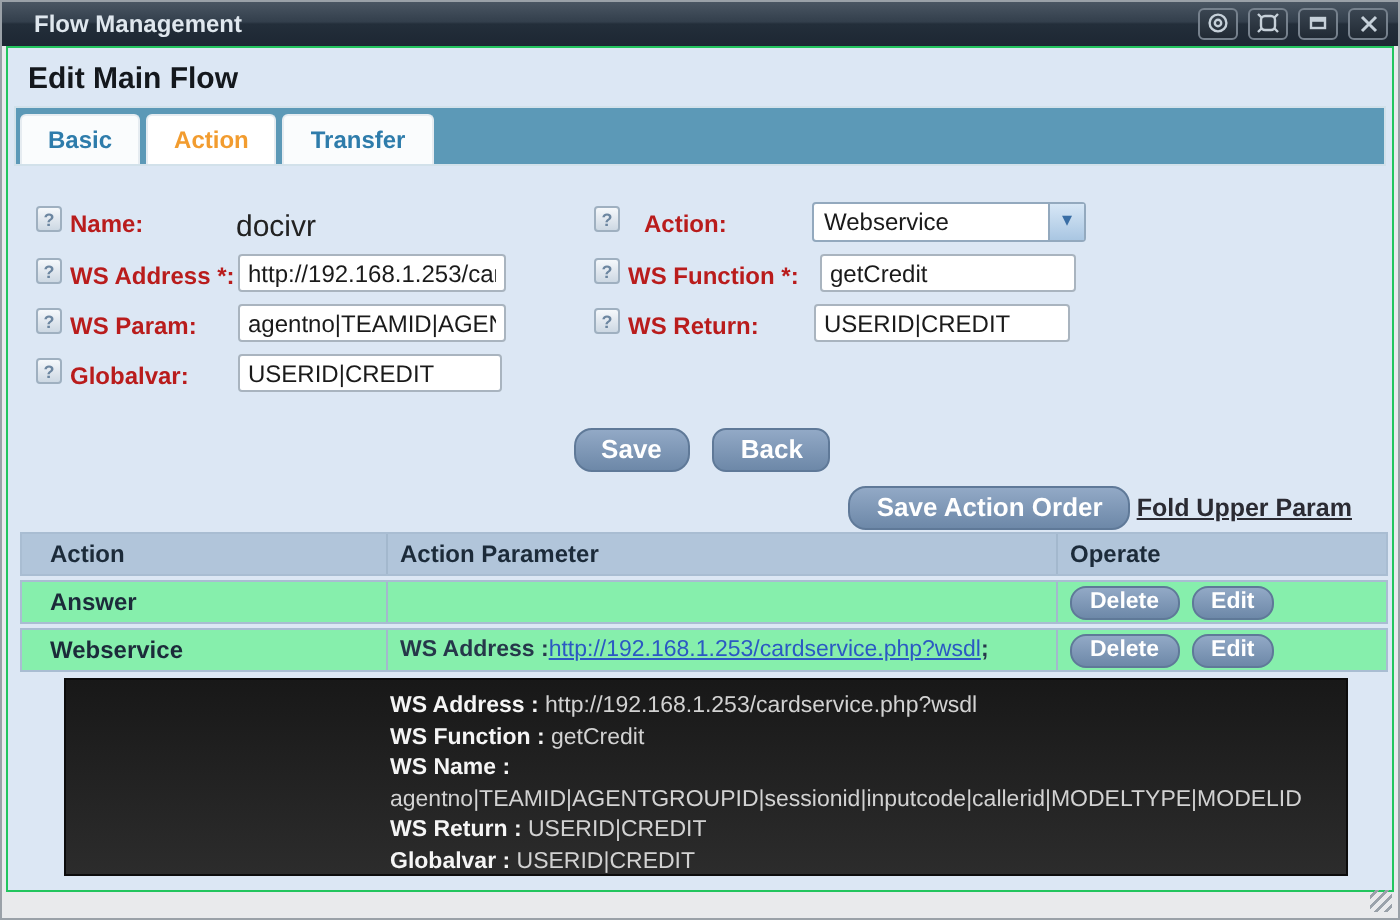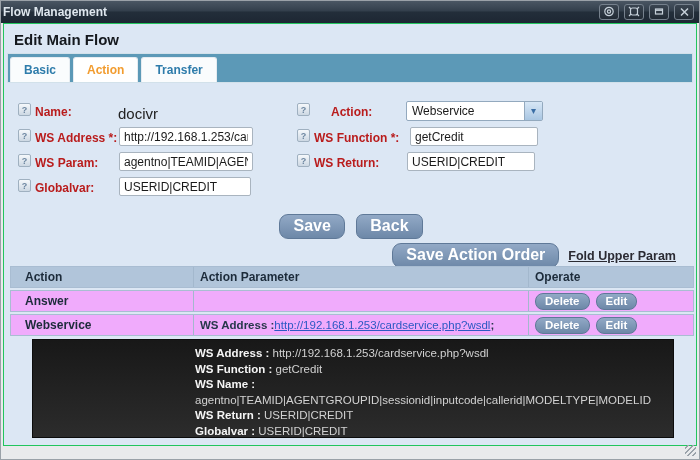--- a/index.html
+++ b/index.html
@@ -4,21 +4,21 @@
 <style>
   * { box-sizing: border-box; }
   body { margin:0; background:#ffffff; font-family:"Liberation Sans", sans-serif; }
   .window { position:relative; width:700px; height:460px; background:#e9eaec;
             border:1px solid #9aa1a8; overflow:hidden; }
 
   
   .titlebar { position:absolute; top:0; left:0; width:100%; height:22px;
               background:linear-gradient(#4a5663 0%, #333f4c 45%, #232e3a 50%, #1d2733 100%);
               display:flex; align-items:center; }
-  .titlebar-title { color:#dfe7ee; font-size:12px; font-weight:bold; padding-left:2px; }
+  .titlebar-title { color:#dfe7ee; font-size:12px; font-weight:bold; padding-left:16px; }
   .titlebar-buttons { position:absolute; right:5px; top:3px; display:flex; gap:5px; }
   .tb-btn { width:20px; height:16px; background:linear-gradient(#3a4551,#212a34);
             border:1px solid #76818d; border-radius:3px; display:flex; align-items:center;
             justify-content:center; cursor:pointer; padding:0; }
 
   
   .content { position:absolute; top:22px; left:2px; width:694px; height:423px;
              background:#dce7f4; border:1px solid #22c55e; }
   .heading { position:absolute; top:7px; left:10px; font-size:15px; font-weight:bold; color:#14181d; }
 
@@ -42,34 +42,34 @@
             color:#1a1a1a; background:#fff; }
   .fselect { position:absolute; height:20px; background:#fff; border:1px solid #93a9be;
              border-radius:2px; display:flex; align-items:center; cursor:pointer; }
   .fselect .sel-text { flex:1; font-size:12px; color:#1a1a1a; padding-left:5px; }
   .fselect .sel-arrow { width:18px; height:18px; background:linear-gradient(#d7e7f6,#a9c6e2);
              border-left:1px solid #93a9be; color:#3a6ea5; font-size:10px; text-align:center;
              line-height:17px; }
 
   
   .btn { display:inline-block; background:linear-gradient(#92a9c6,#6d88a8);
-         border:1px solid #5f7998; border-radius:9px; color:#fff; font-size:16px;
+         border:1px solid #5f7998; border-radius:9px; color:#fff; font-size:13px;
          font-weight:bold; padding:2px 13px 3px; cursor:pointer;
          font-family:"Liberation Sans",sans-serif; }
   .btn.small { padding:1px 9px 2px; font-size:11.5px; border-radius:8px; }
   .btn-row-center { position:absolute; top:190px; left:0; width:694px; text-align:center; }
-  .order-row { position:absolute; top:219px; right:20px; display:flex; align-items:center; gap:9px; }
+  .order-row { position:absolute; top:219px; right:20px; display:flex; align-items:center; gap:3px; }
   .fold-link { font-size:12.5px; font-weight:bold; color:#2b2b33; text-decoration:underline; cursor:pointer; }
 
   
   .tbl { position:absolute; left:6px; top:242px; width:684px; }
   .trow { display:grid; grid-template-columns:182px 335px 1fr; height:22px;
           border:1px solid #a9bdd2; margin-bottom:2px; align-items:center; }
   .trow.thead { background:#b1c5da; }
-  .trow.tdata { background:#f0abfc; }
+  .trow.tdata { background:#86efac; }
   .tcell { height:100%; display:flex; align-items:center; overflow:hidden; white-space:nowrap; }
   .tcell.c1 { padding-left:14px; }
   .tcell.c2, .tcell.c3 { border-left:1px solid #a3b8cd; padding-left:6px; }
   .th { font-size:12px; font-weight:bold; color:#1c2b3a; }
   .td-action { font-size:12px; font-weight:bold; color:#1c2b3a; }
   .td-param { font-size:11.5px; color:#26374a; font-weight:bold; }
   .td-param a { color:#2b59c3; font-weight:normal; text-decoration:underline; }
   .tcell .btn.small { margin-right:6px; }
 
   
@@ -146,21 +146,21 @@
 
     <span class="help" style="left:14px; top:130px;">?</span>
     <span class="flabel" style="left:31px; top:132px;">WS Param:</span>
     <input class="finput" style="left: 115px; top: 128px; width: 134px;" value="agentno|TEAMID|AGENTGROUPID|sessionid|inputcode|callerid|MODELTYPE|MODELID">
 
     <span class="help" style="left:14px; top:155px;">?</span>
     <span class="flabel" style="left:31px; top:157px;">Globalvar:</span>
     <input class="finput" style="left: 115px; top: 153px; width: 132px;" value="USERID|CREDIT">
 
     <span class="help" style="left:293px; top:79px;">?</span>
-    <span class="flabel" style="left:327px; top:81px;">Action:</span>
+    <span class="flabel" style="left:318px; top:81px;">Action:</span>
     <div class="fselect" style="left:402px; top:77px; width:137px;">
       <span class="sel-text">Webservice</span>
       <span class="sel-arrow">▾</span>
     </div>
 
     <span class="help" style="left:293px; top:105px;">?</span>
     <span class="flabel" style="left:310px; top:107px;">WS Function *:</span>
     <input class="finput" style="left: 406px; top: 103px; width: 128px;" value="getCredit">
 
     <span class="help" style="left:293px; top:130px;">?</span>

